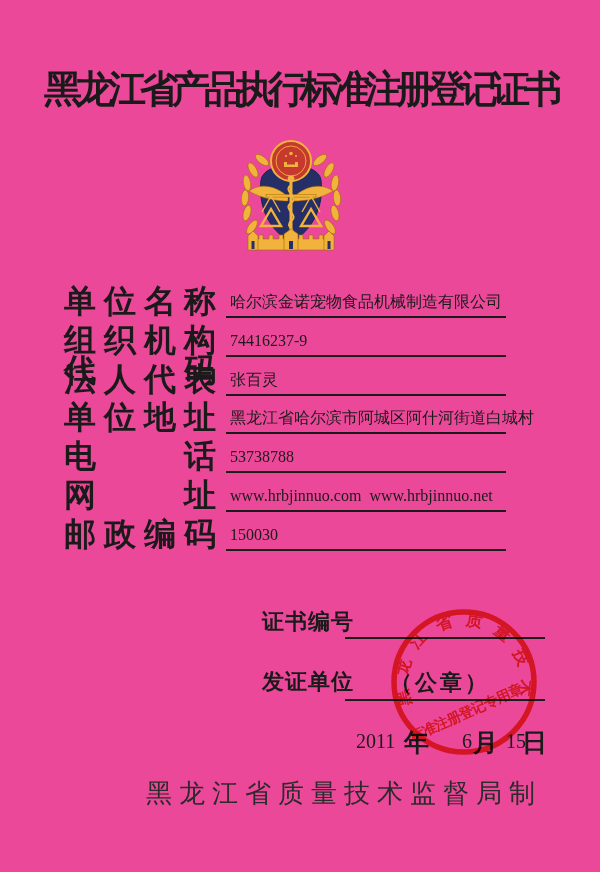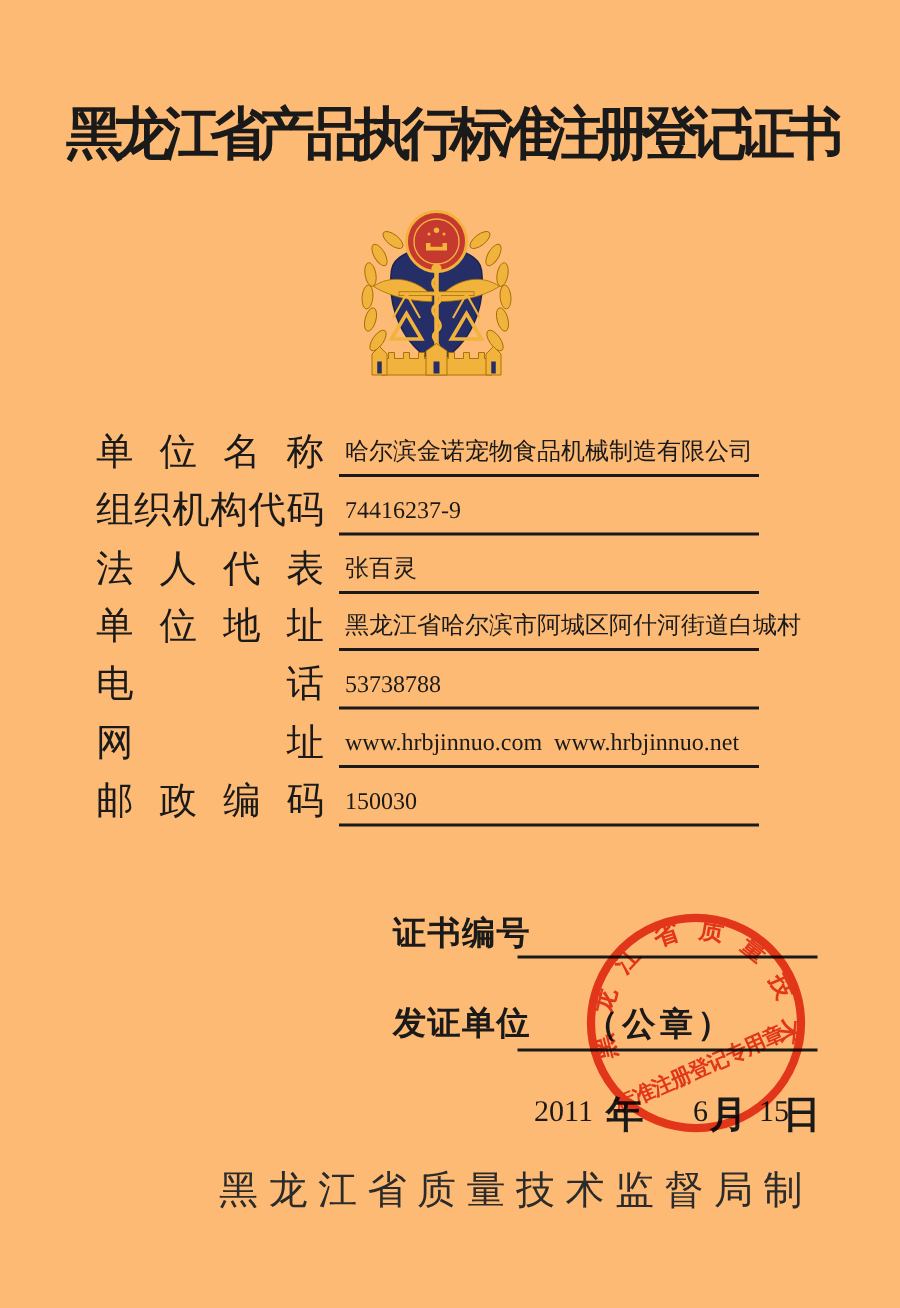--- a/index.html
+++ b/index.html
@@ -1,33 +1,33 @@
 <!DOCTYPE html>
 <html><head>
 <meta charset="utf-8">
 <style>
   html,body{margin:0;padding:0;background:#ffffff;}
   .page{
     position:relative;width:600px;height:872px;margin:0 auto;
-    background:#fdba74;overflow:hidden;
+    background:#ec4899;overflow:hidden;
     font-family:"Liberation Serif","DejaVu Serif",serif;color:#1a1a1a;
   }
   .title{
     position:absolute;top:64px;left:0;width:100%;
     text-align:center;font-size:38px;font-weight:900;
     letter-spacing:-6px;white-space:nowrap;
     font-family:"Liberation Serif","DejaVu Serif",serif;
   }
   .emblem{position:absolute;left:236px;top:134px;width:110px;height:126px;}
   .emblem svg{width:100%;height:100%;display:block;}
 
   .field-row{position:absolute;left:64px;width:440px;height:32px;}
   .field-label{
     position:absolute;left:0;top:0;width:152px;line-height:30px;
-    font-size:25px;font-weight:normal;
+    font-size:32px;font-weight:bold;
     font-family:"Liberation Sans","DejaVu Sans",sans-serif;
     text-align:justify;text-align-last:justify;
   }
   .field-value{
     position:absolute;left:162px;top:0;width:276px;height:30px;
     border-bottom:2px solid #1a1a1a;
     font-size:16px;line-height:32px;padding-left:4px;white-space:pre;
   }
 
   .cert-label{

